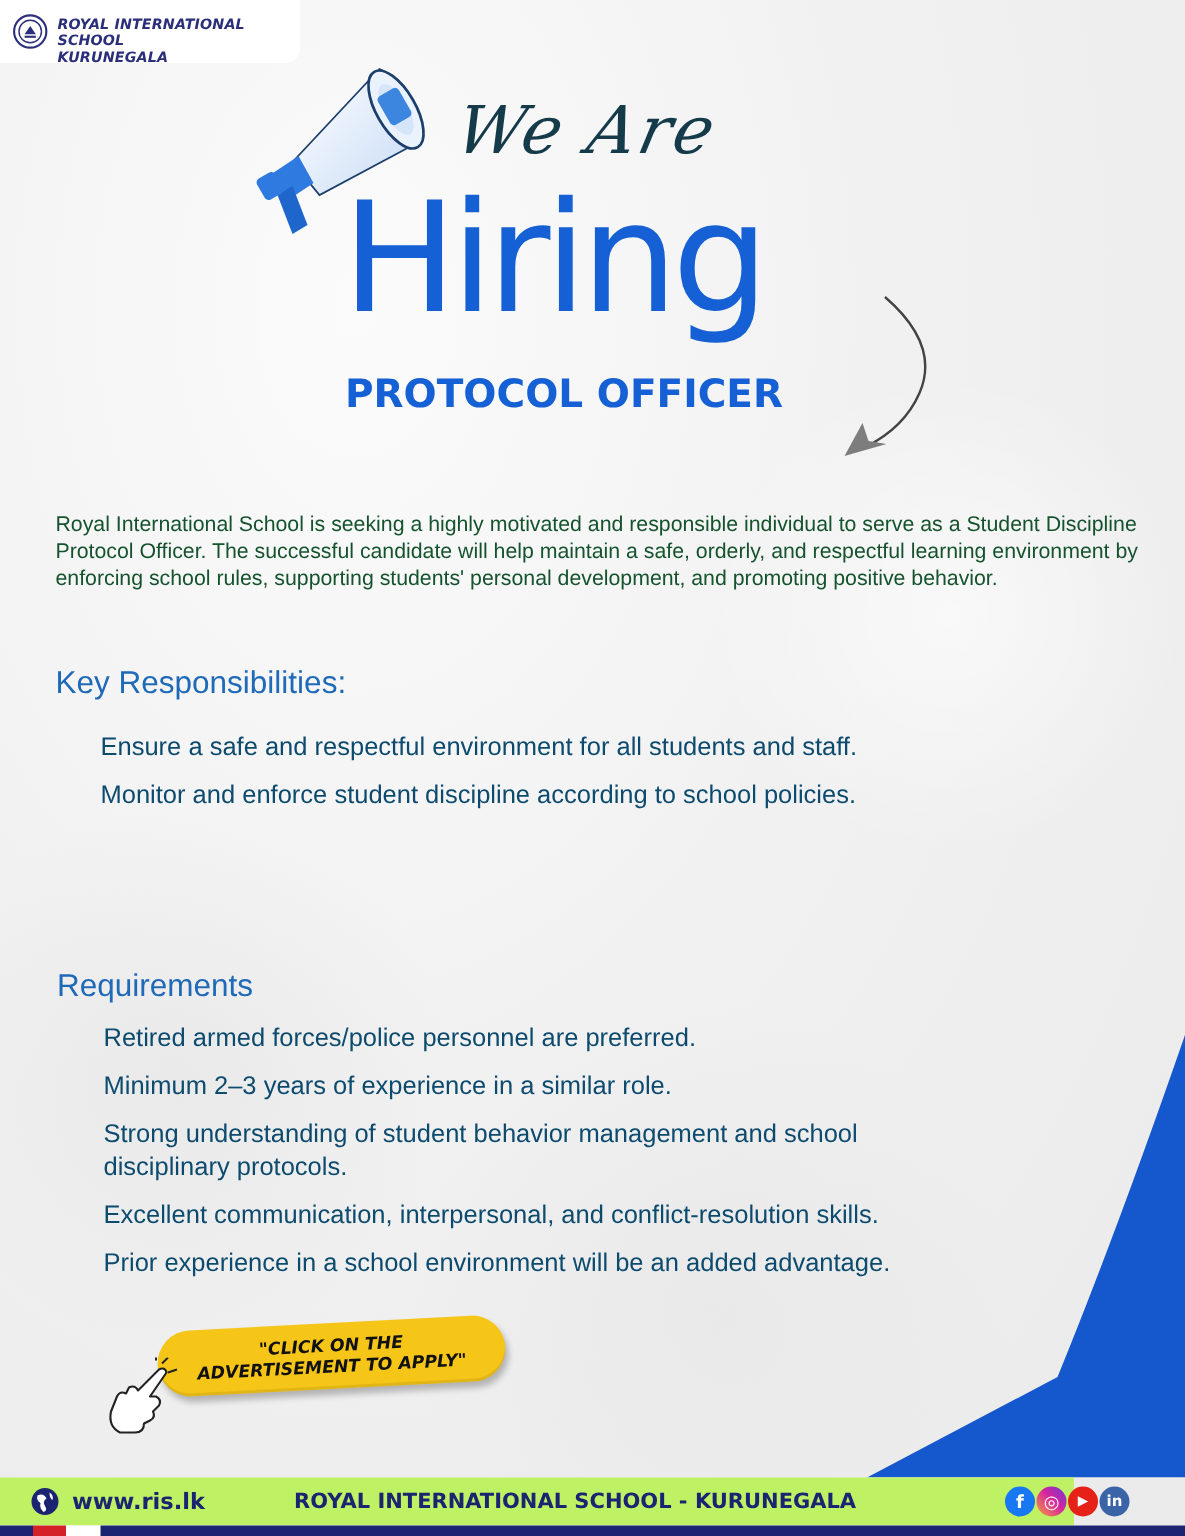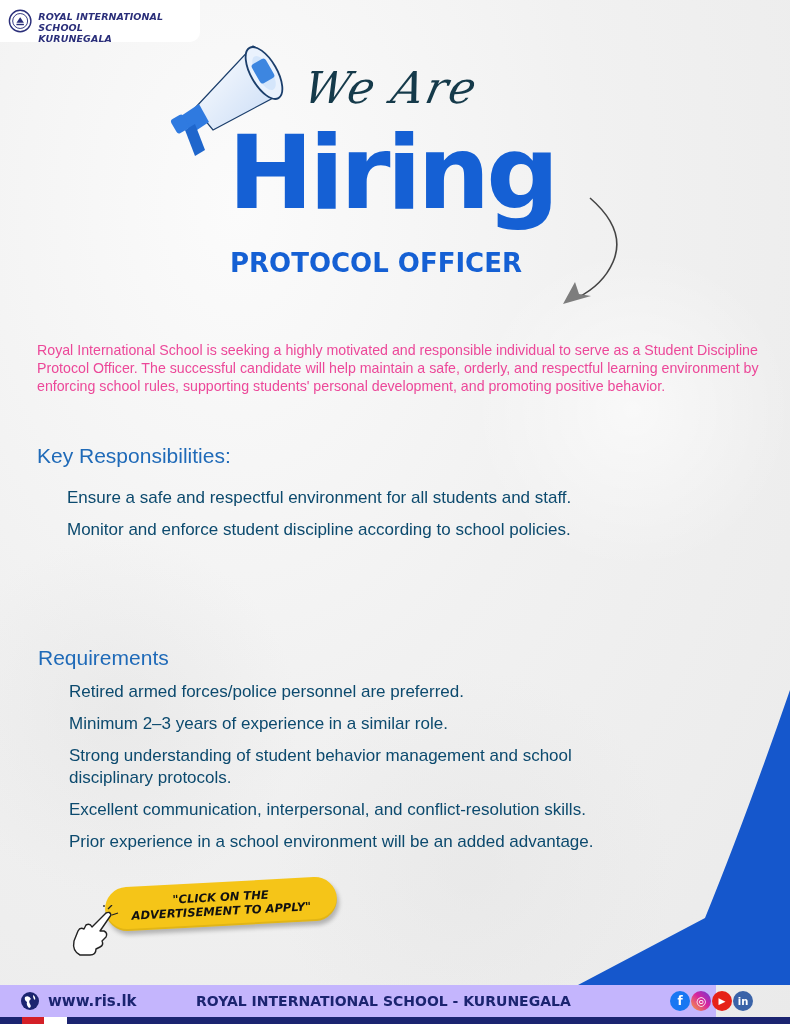--- a/index.html
+++ b/index.html
@@ -32,34 +32,34 @@
   
   .megaphone { position: absolute; left: 165px; top: 38px; width: 125px; height: 125px; }
   .we-are {
     position: absolute; left: 305px; top: 62px;
     font-family: "DejaVu Serif", serif; font-style: italic;
     font-size: 44px; color: #153a4a; letter-spacing: 2px;
     transform: skewX(-12deg);
   }
   .hiring {
     position: absolute; left: 228px; top: 118px;
-    font-family: "DejaVu Sans", sans-serif; font-weight: bold;
+    font-family: "DejaVu Sans", sans-serif; font-weight: normal;
     font-size: 102px; line-height: 110px; color: #1560d4; letter-spacing: -4px;
     transform: scaleY(1.0);
   }
   .role {
     position: absolute; left: 230px; top: 248px;
     font-family: "DejaVu Sans", sans-serif; font-weight: bold;
     font-size: 26px; color: #1560d4; letter-spacing: 0px;
   }
   .arrow { position: absolute; left: 555px; top: 190px; width: 70px; height: 120px; }
   
   .intro {
     position: absolute; left: 37px; top: 341px; width: 728px;
-    font-size: 14.2px; line-height: 18px; color: #ec4899;
+    font-size: 14.2px; line-height: 18px; color: #14532d;
   }
   .section-title {
     position: absolute; font-size: 21px; color: #1f6ab8;
   }
   .list {
     position: absolute; list-style: none;
     font-size: 17px; color: #0c4a6e; line-height: 22px;
   }
   .list li { margin-bottom: 10px; }
   
@@ -72,21 +72,21 @@
     transform: rotate(-3deg);
     display: flex; flex-direction: column; align-items: center; justify-content: center;
     font-family: "DejaVu Sans", sans-serif; font-weight: bold; font-style: italic;
     font-size: 11.5px; line-height: 14px; color: #111; text-align: center;
     cursor: pointer;
   }
   .hand { position: absolute; left: 70px; top: 905px; width: 50px; height: 56px; }
   
   .footer {
     position: absolute; left: 0; top: 985px; width: 716px; height: 32px;
-    background: #c4b5fd;
+    background: #bef264;
     display: flex; align-items: center;
   }
   .footer-globe { position: absolute; left: 20px; top: 6px; width: 20px; height: 20px; }
   .footer-url {
     position: absolute; left: 48px; top: 7px;
     font-family: "DejaVu Sans", sans-serif; font-weight: bold; font-size: 15px; color: #1b2470;
   }
   .footer-name {
     position: absolute; left: 196px; top: 8px;
     font-family: "DejaVu Sans", sans-serif; font-weight: bold; font-size: 14px; color: #1b2470;

